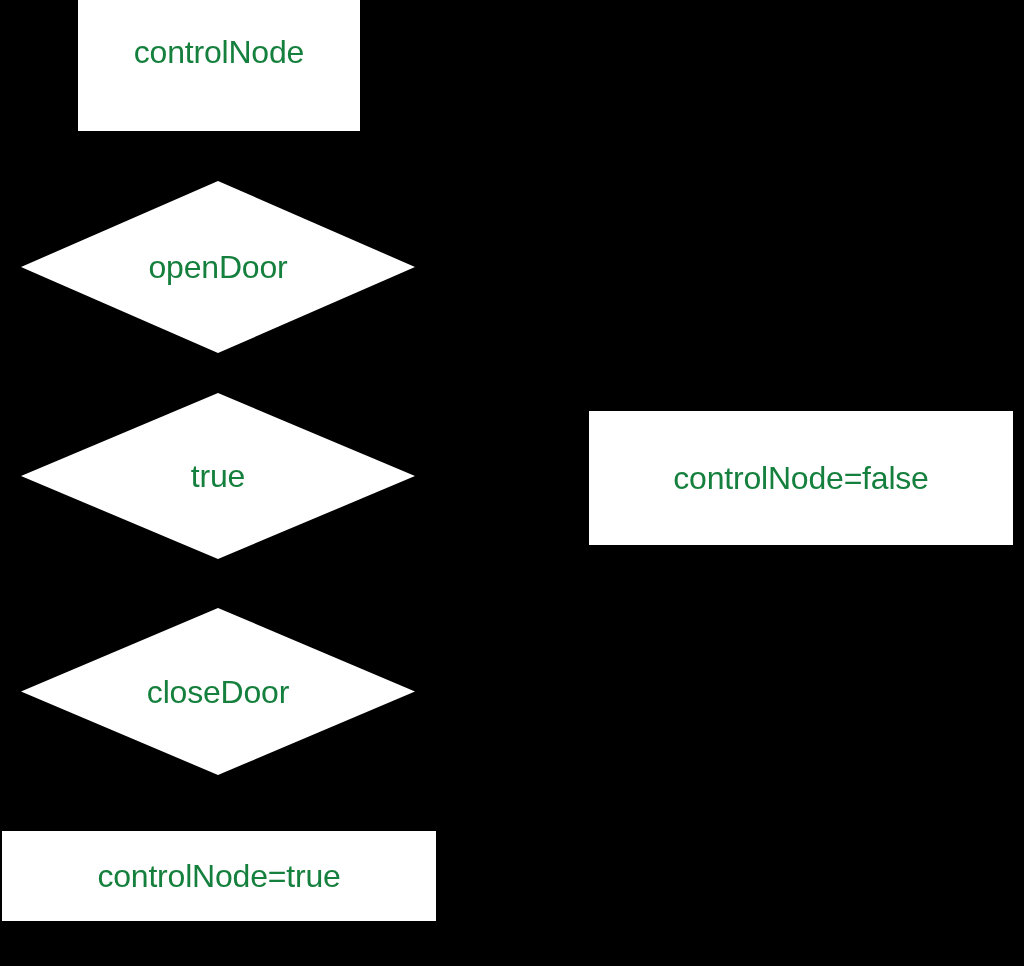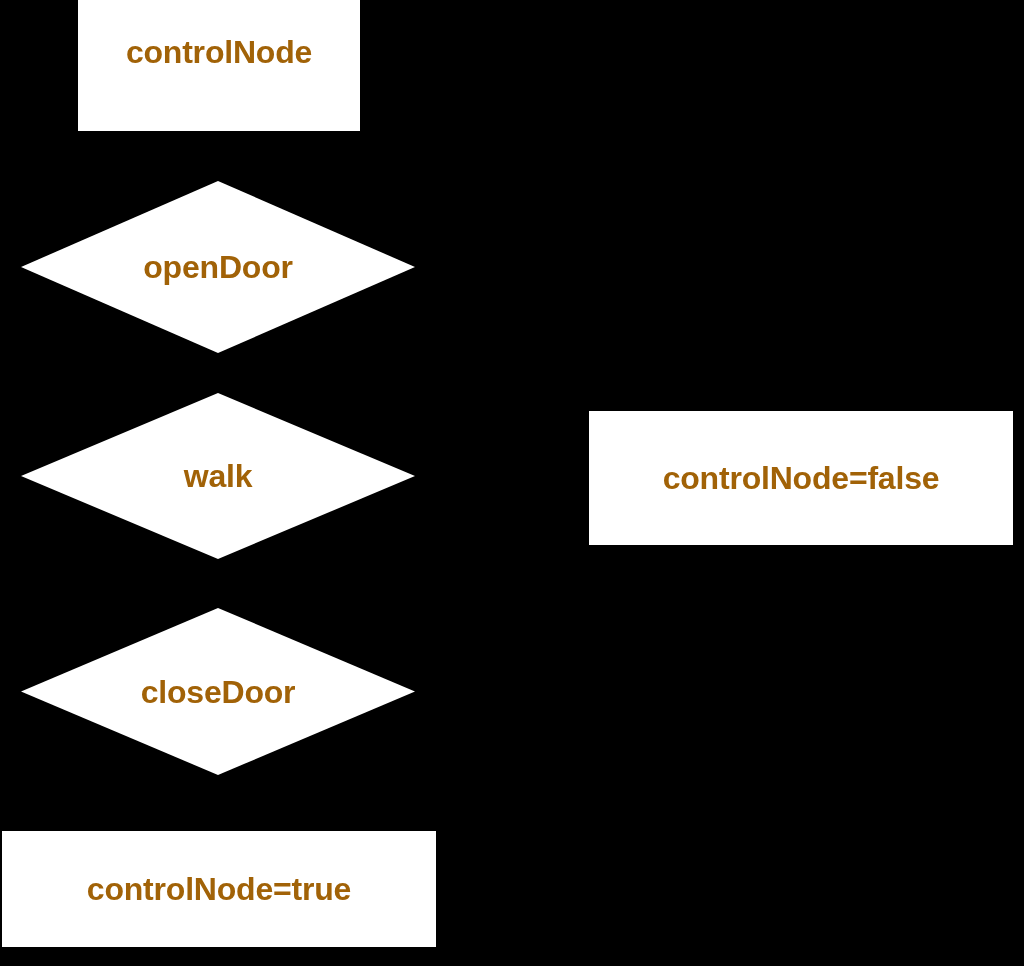--- a/index.html
+++ b/index.html
@@ -37,24 +37,24 @@
     top: 0;
     width: 100%;
     height: 100%;
     background: #ffffff;
     -webkit-clip-path: polygon(50% 0%, 100% 50%, 50% 100%, 0% 50%);
     clip-path: polygon(50% 0%, 100% 50%, 50% 100%, 0% 50%);
   }
   .node-label {
     position: relative;
     z-index: 2;
-    color: #a16207;
+    color: #15803d;
     white-space: nowrap;
     line-height: 1;
-    font-weight: 700;
+    font-weight: 400;
     letter-spacing: -0.2px;
   }
 
   
   #node-control-node {
     left: 78px;
     top: -28px;
     width: 282px;
     height: 159px;
   }
@@ -91,41 +91,41 @@
     width: 424px;
     height: 134px;
     justify-content: center;
   }
   #node-control-node-false .node-label { font-size: 32px; }
 
   #node-control-node-true {
     left: 2px;
     top: 831px;
     width: 434px;
-    height: 116px;
+    height: 90px;
   }
   #node-control-node-true .node-label { font-size: 32px; }
 </style>
 </head>
 <body>
 
 <div id="canvas">
 
   <div class="node rect-node" id="node-control-node">
     <span class="node-label">controlNode</span>
   </div>
 
   <div class="node diamond-node" id="node-open-door">
     <div class="diamond-shape"></div>
     <span class="node-label">openDoor</span>
   </div>
 
   <div class="node diamond-node" id="node-walk">
     <div class="diamond-shape"></div>
-    <span class="node-label">walk</span>
+    <span class="node-label">true</span>
   </div>
 
   <div class="node diamond-node" id="node-close-door">
     <div class="diamond-shape"></div>
     <span class="node-label">closeDoor</span>
   </div>
 
   <div class="node rect-node" id="node-control-node-false">
     <span class="node-label">controlNode=false</span>
   </div>

